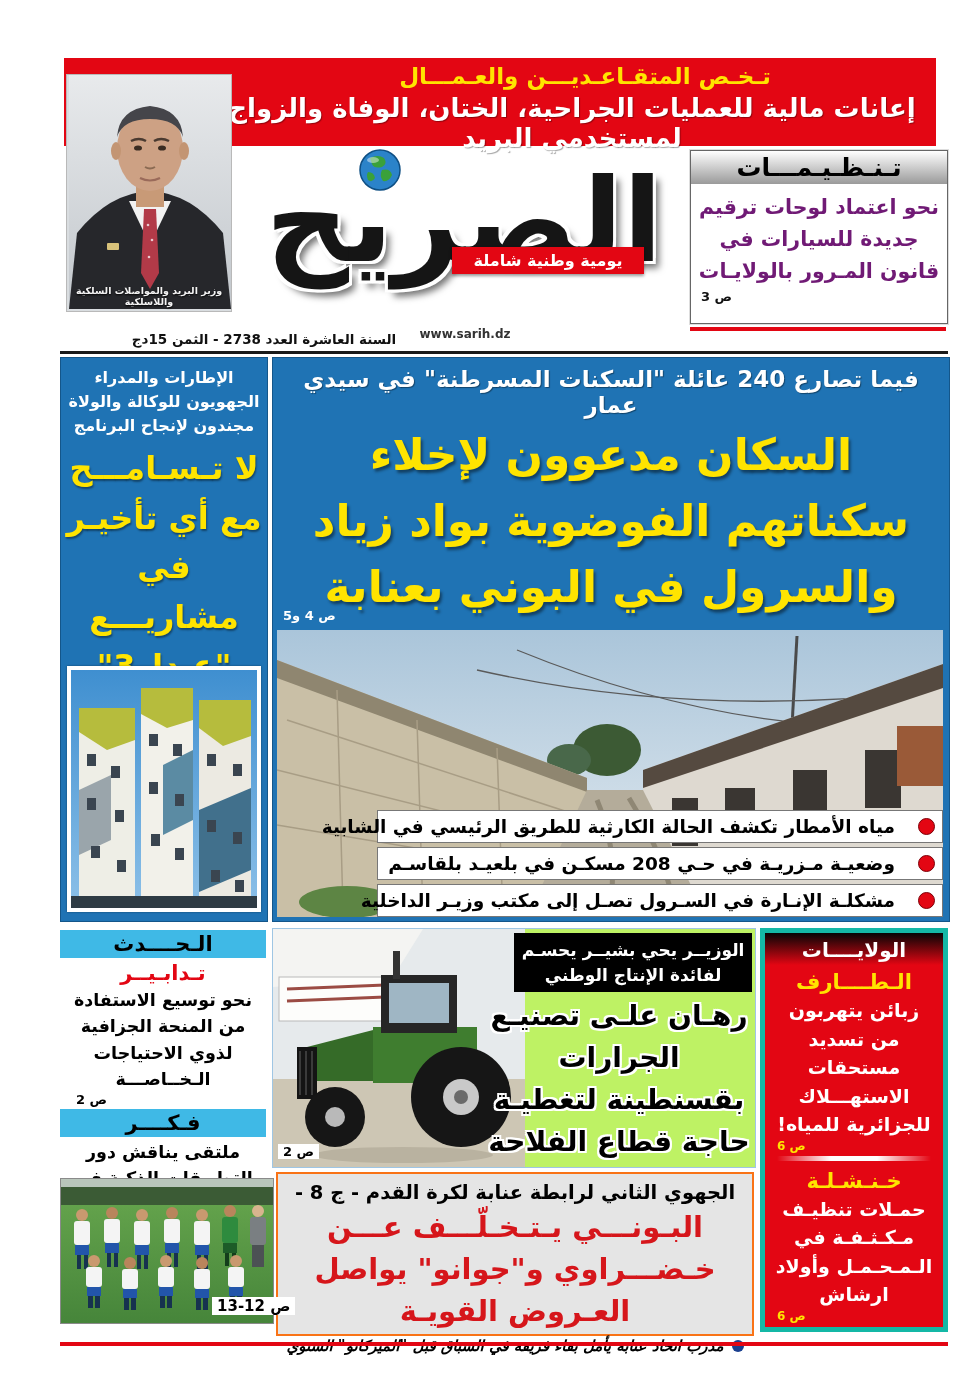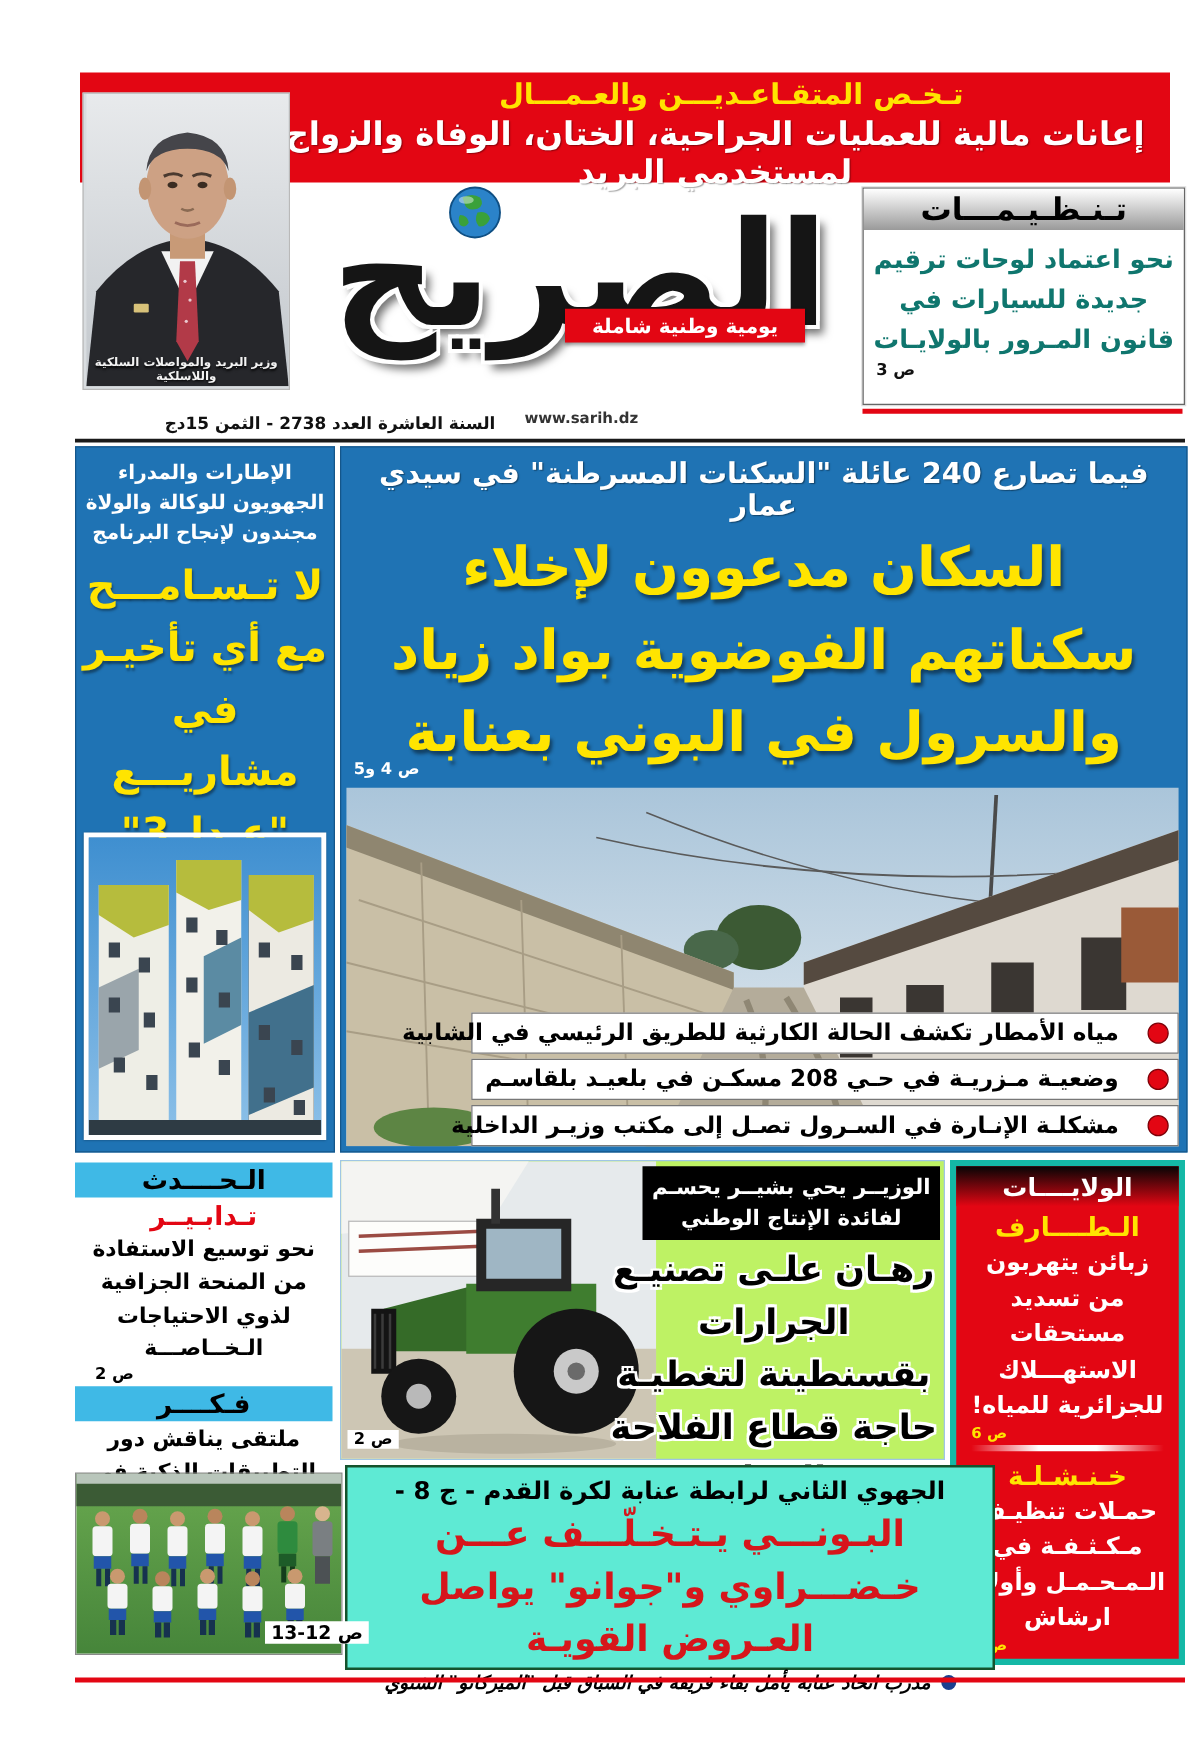--- a/index.html
+++ b/index.html
@@ -36,21 +36,21 @@
   .slogan-row .red-line{flex:1;height:5px;background:#e30613;border-radius:2px;}
   .slogan-row .slogan{font-size:19px;font-weight:bold;color:#111;white-space:nowrap;}
   .website{left:240px;top:327px;width:450px;text-align:center;font-size:12px;
         font-weight:bold;color:#333;}
 
   
   .regulations{left:690px;top:150px;width:256px;height:172px;background:#fff;
         border:1px solid #666;box-shadow:inset 0 0 0 1px #fff,0 0 0 1px #ddd;}
   .regulations .rhead{background:linear-gradient(#ffffff,#9a9a9a);color:#000;font-weight:bold;
         font-size:25px;text-align:center;padding:2px 0;letter-spacing:2px;}
-  .regulations .rheadline{font-size:20.5px;font-weight:bold;color:#0f766e;text-align:center;
+  .regulations .rheadline{font-size:20.5px;font-weight:bold;color:#701a75;text-align:center;
         line-height:1.55;padding:8px 6px 0;}
   .regulations .rpref{font-size:13px;font-weight:bold;color:#111;text-align:left;
         padding:2px 0 0 10px;}
   .red-rule-right{left:690px;top:327px;width:256px;height:4px;background:#e30613;}
 
   
   .issue-line{left:64px;top:331px;width:400px;text-align:center;font-size:13.5px;
         font-weight:bold;color:#111;}
   .date-line{left:478px;top:331px;width:468px;text-align:center;font-size:13.5px;
         font-weight:bold;color:#111;}
@@ -117,22 +117,22 @@
         padding-top:5px;letter-spacing:1px;}
   .wilayat .wstory{color:#fff;font-weight:bold;font-size:19px;text-align:center;
         line-height:1.5;padding:2px 6px 0;}
   .wilayat .wpref{color:#ffe400;font-size:12px;font-weight:bold;text-align:left;
         padding-left:12px;}
   .wilayat .wdivider{height:5px;margin:3px 12px;
         background:linear-gradient(to right,rgba(255,255,255,0),#fff 35%,#fff 65%,rgba(255,255,255,0));}
 
   
   .team-photo{left:60px;top:1178px;width:212px;height:144px;border:1px solid #8a8a8a;}
-  .sports-box{left:276px;top:1172px;width:520px;height:164px;background:#5eead4;
-        border:2px solid #14532d;box-sizing:border-box;}
+  .sports-box{left:276px;top:1172px;width:478px;height:164px;background:#e5e5e5;
+        border:2px solid #f97316;box-sizing:border-box;}
   .sports-box .skicker{color:#000;font-weight:bold;font-size:19.5px;text-align:center;
         margin-top:7px;}
   .sports-box .sheadline{color:#d6161b;font-weight:bold;font-size:29px;text-align:center;
         line-height:1.45;margin-top:2px;}
   .sports-box .sbullet-row{display:flex;align-items:center;justify-content:center;gap:8px;
         margin-top:5px;}
   .sports-box .sdot{width:12px;height:12px;border-radius:50%;background:#1a3f8f;}
   .sports-box .sbullet{color:#000;font-weight:bold;font-style:italic;font-size:15px;}
   .sports-pref{left:212px;top:1297px;background:#fff;color:#000;font-size:15px;
         font-weight:bold;padding:0 5px;z-index:3;}

